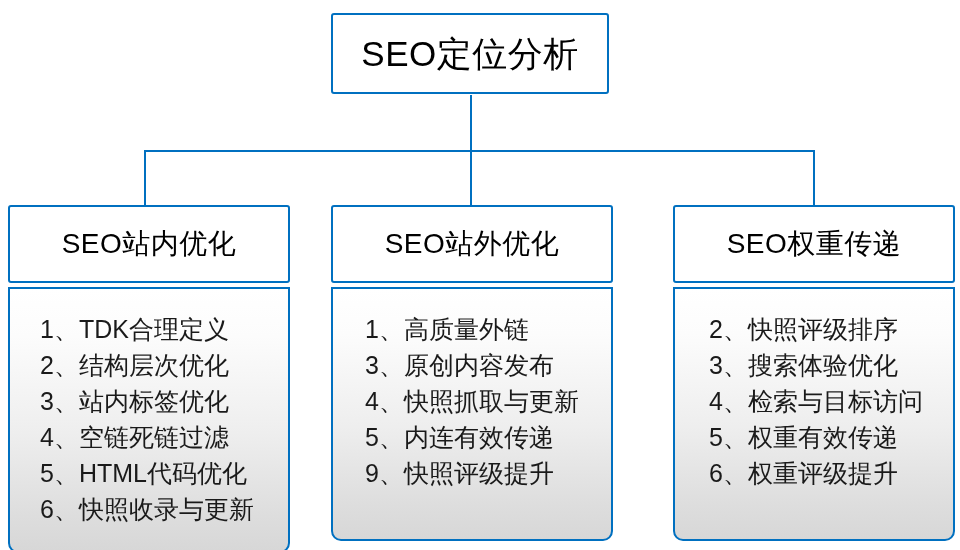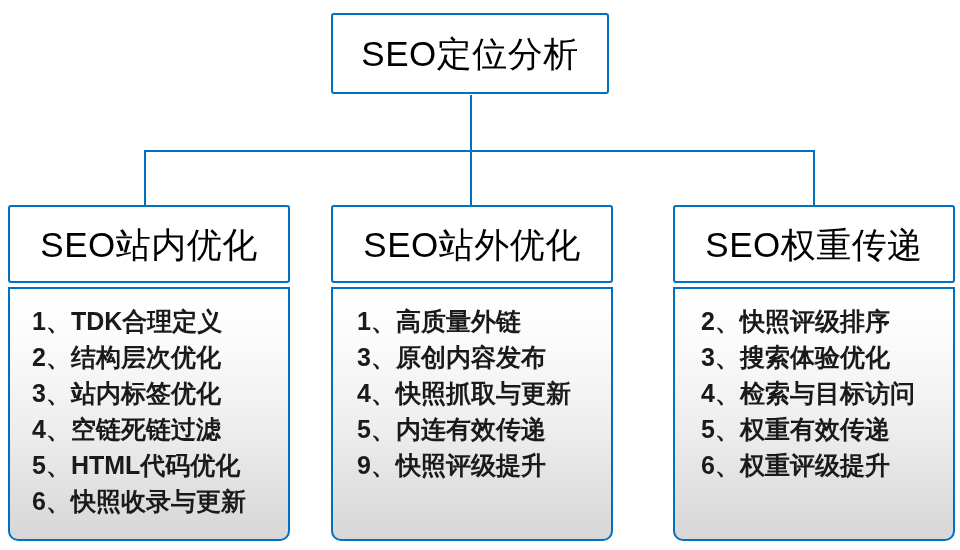--- a/index.html
+++ b/index.html
@@ -73,21 +73,21 @@
     width: 100%;
     height: 78px;
     background: #ffffff;
     border: 2px solid #0070c0;
     border-radius: 3px;
     display: flex;
     align-items: center;
     justify-content: center;
   }
   .branch-header-title {
-    font-size: 35px;
+    font-size: 28px;
     line-height: 1;
     letter-spacing: 0.5px;
     color: #000000;
     white-space: nowrap;
   }
 
   .branch-body {
     box-sizing: border-box;
     width: 100%;
     margin-top: 4px;
@@ -96,23 +96,22 @@
     border-radius: 0 0 10px 10px;
     background: linear-gradient(to bottom, #ffffff 0%, #fcfcfc 18%, #eeeeee 55%, #dedede 85%, #d7d7d7 100%);
     padding: 14px 0 16px 0;
     display: flex;
     flex-direction: column;
     justify-content: flex-start;
   }
 
   .branch-list {
     list-style: none;
-    margin: 0;
+    margin: 8px;
     padding: 0 0 0 22px;
-    font-weight: bold;
   }
   .branch-list-item {
     font-size: 25px;
     line-height: 36px;
     color: #1a1a1a;
     white-space: nowrap;
     letter-spacing: 0px;
   }
   .branch-3 .branch-list { padding-left: 26px; }
   .branch-2 .branch-list { padding-left: 24px; }

